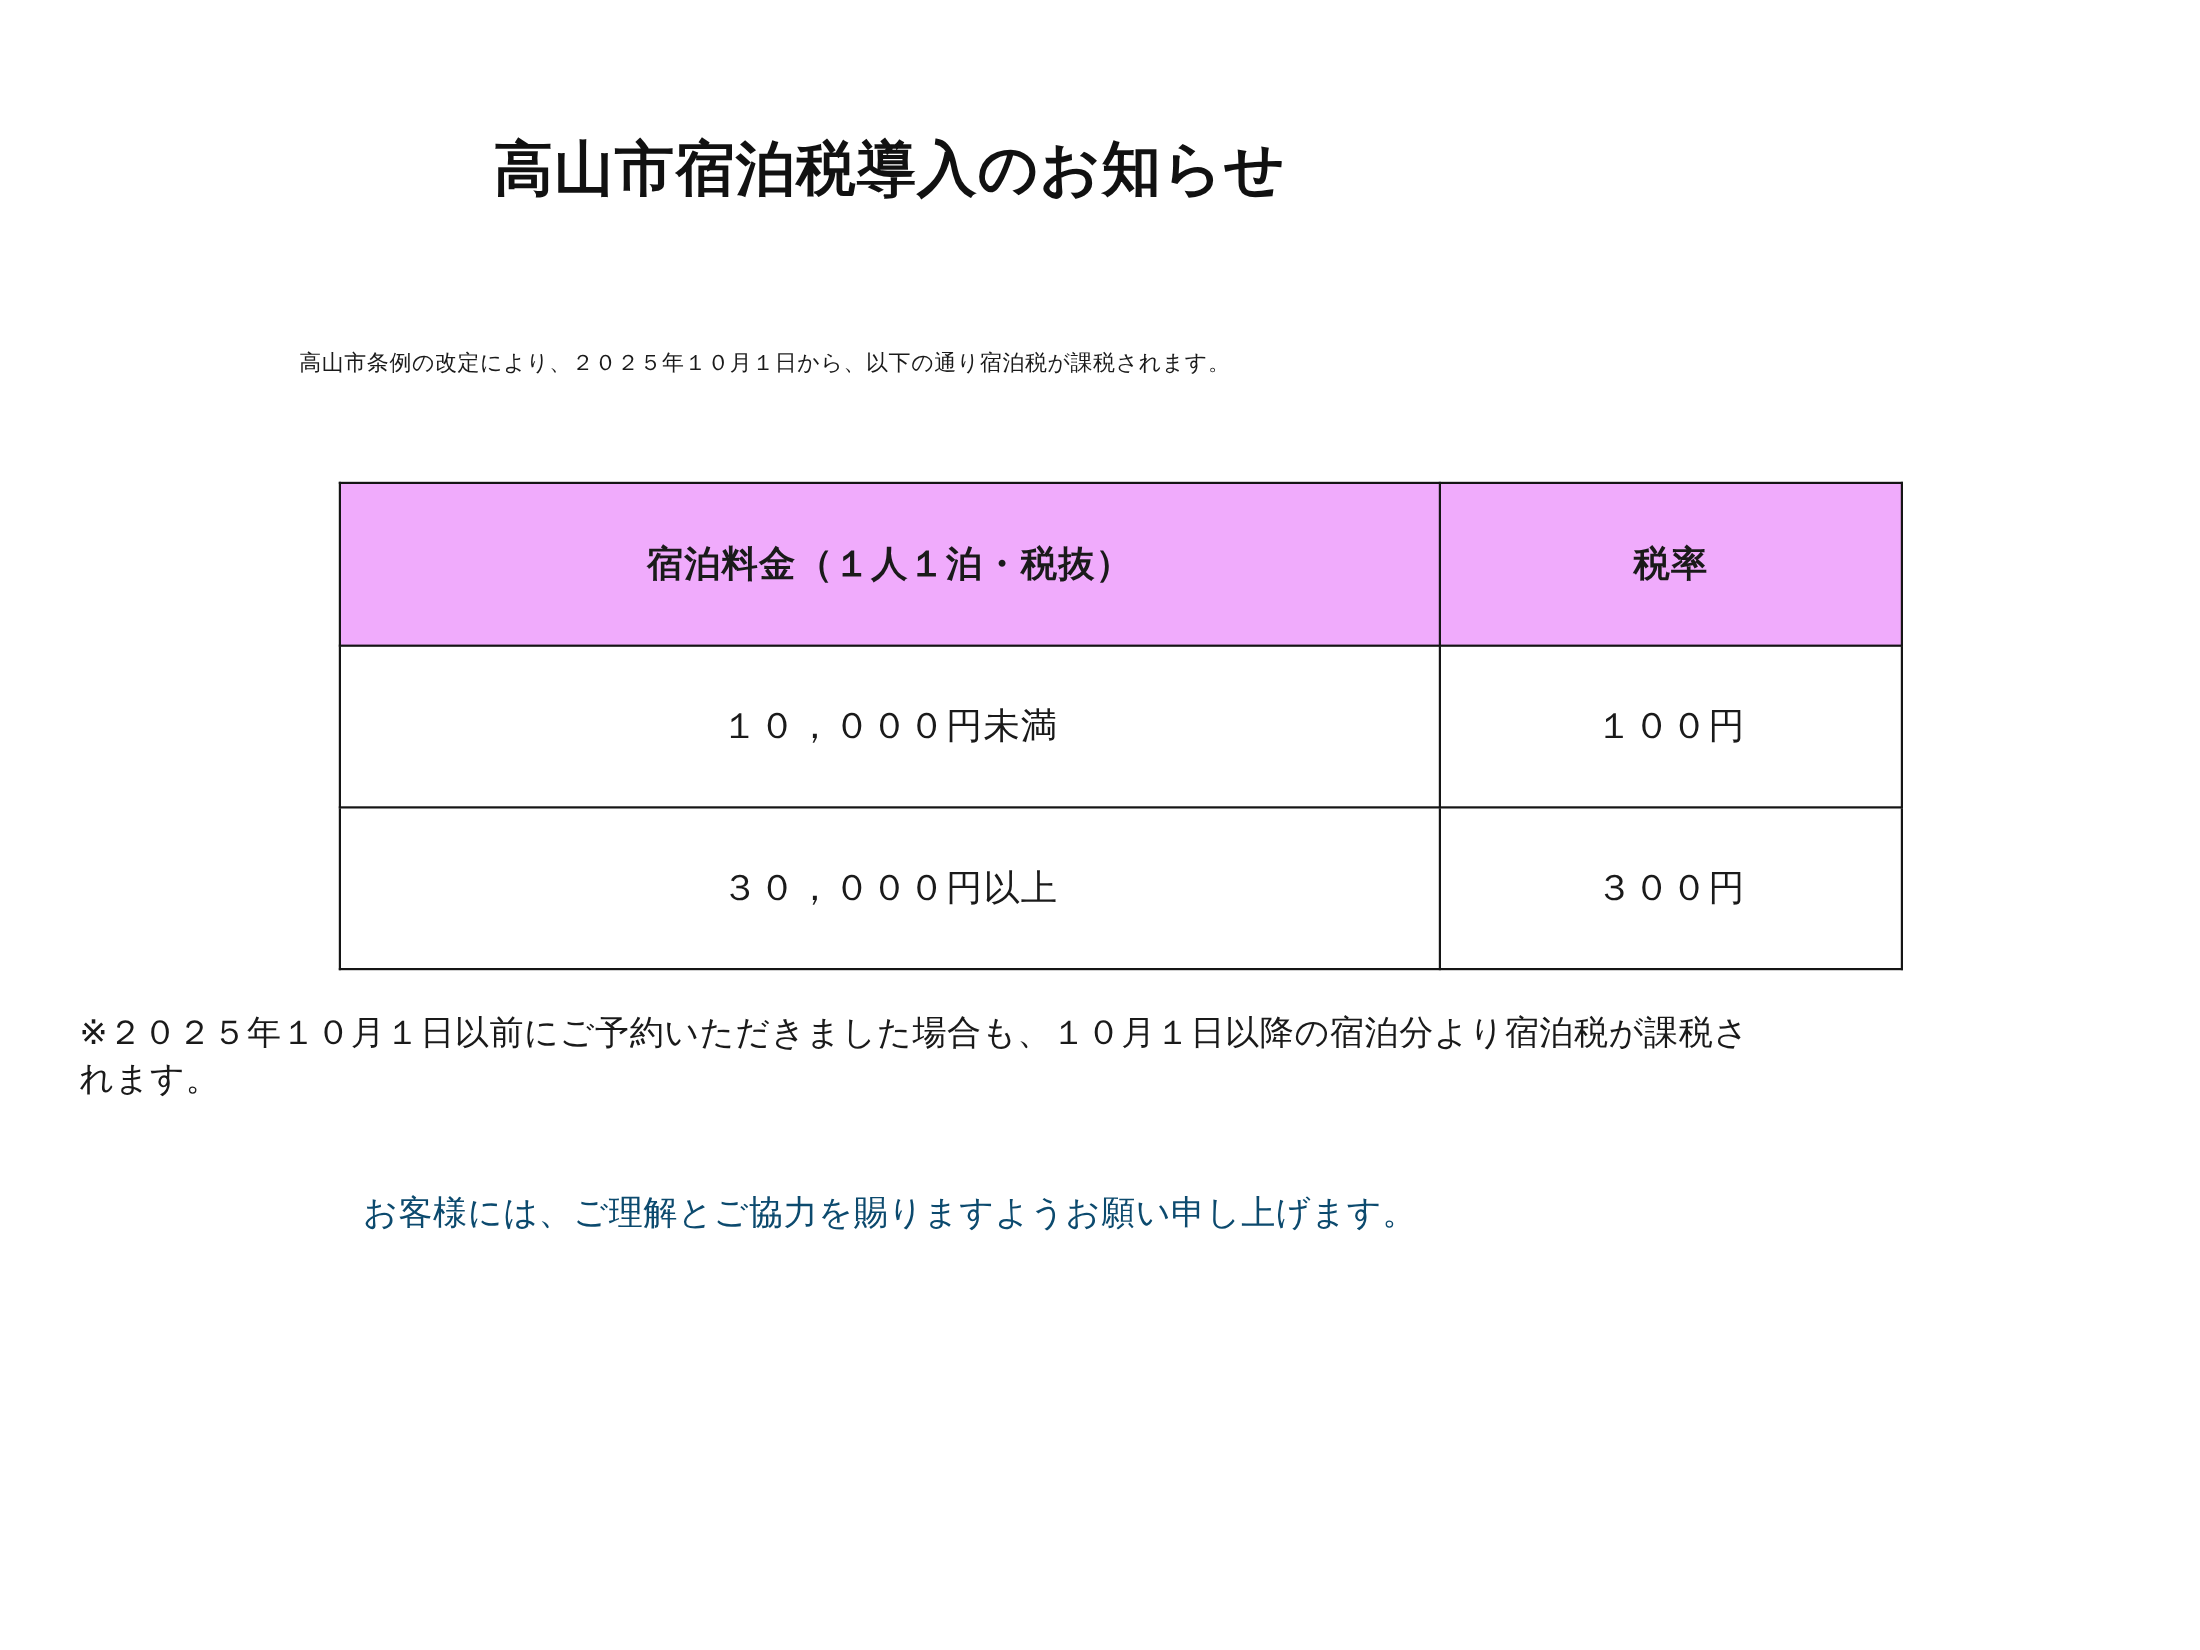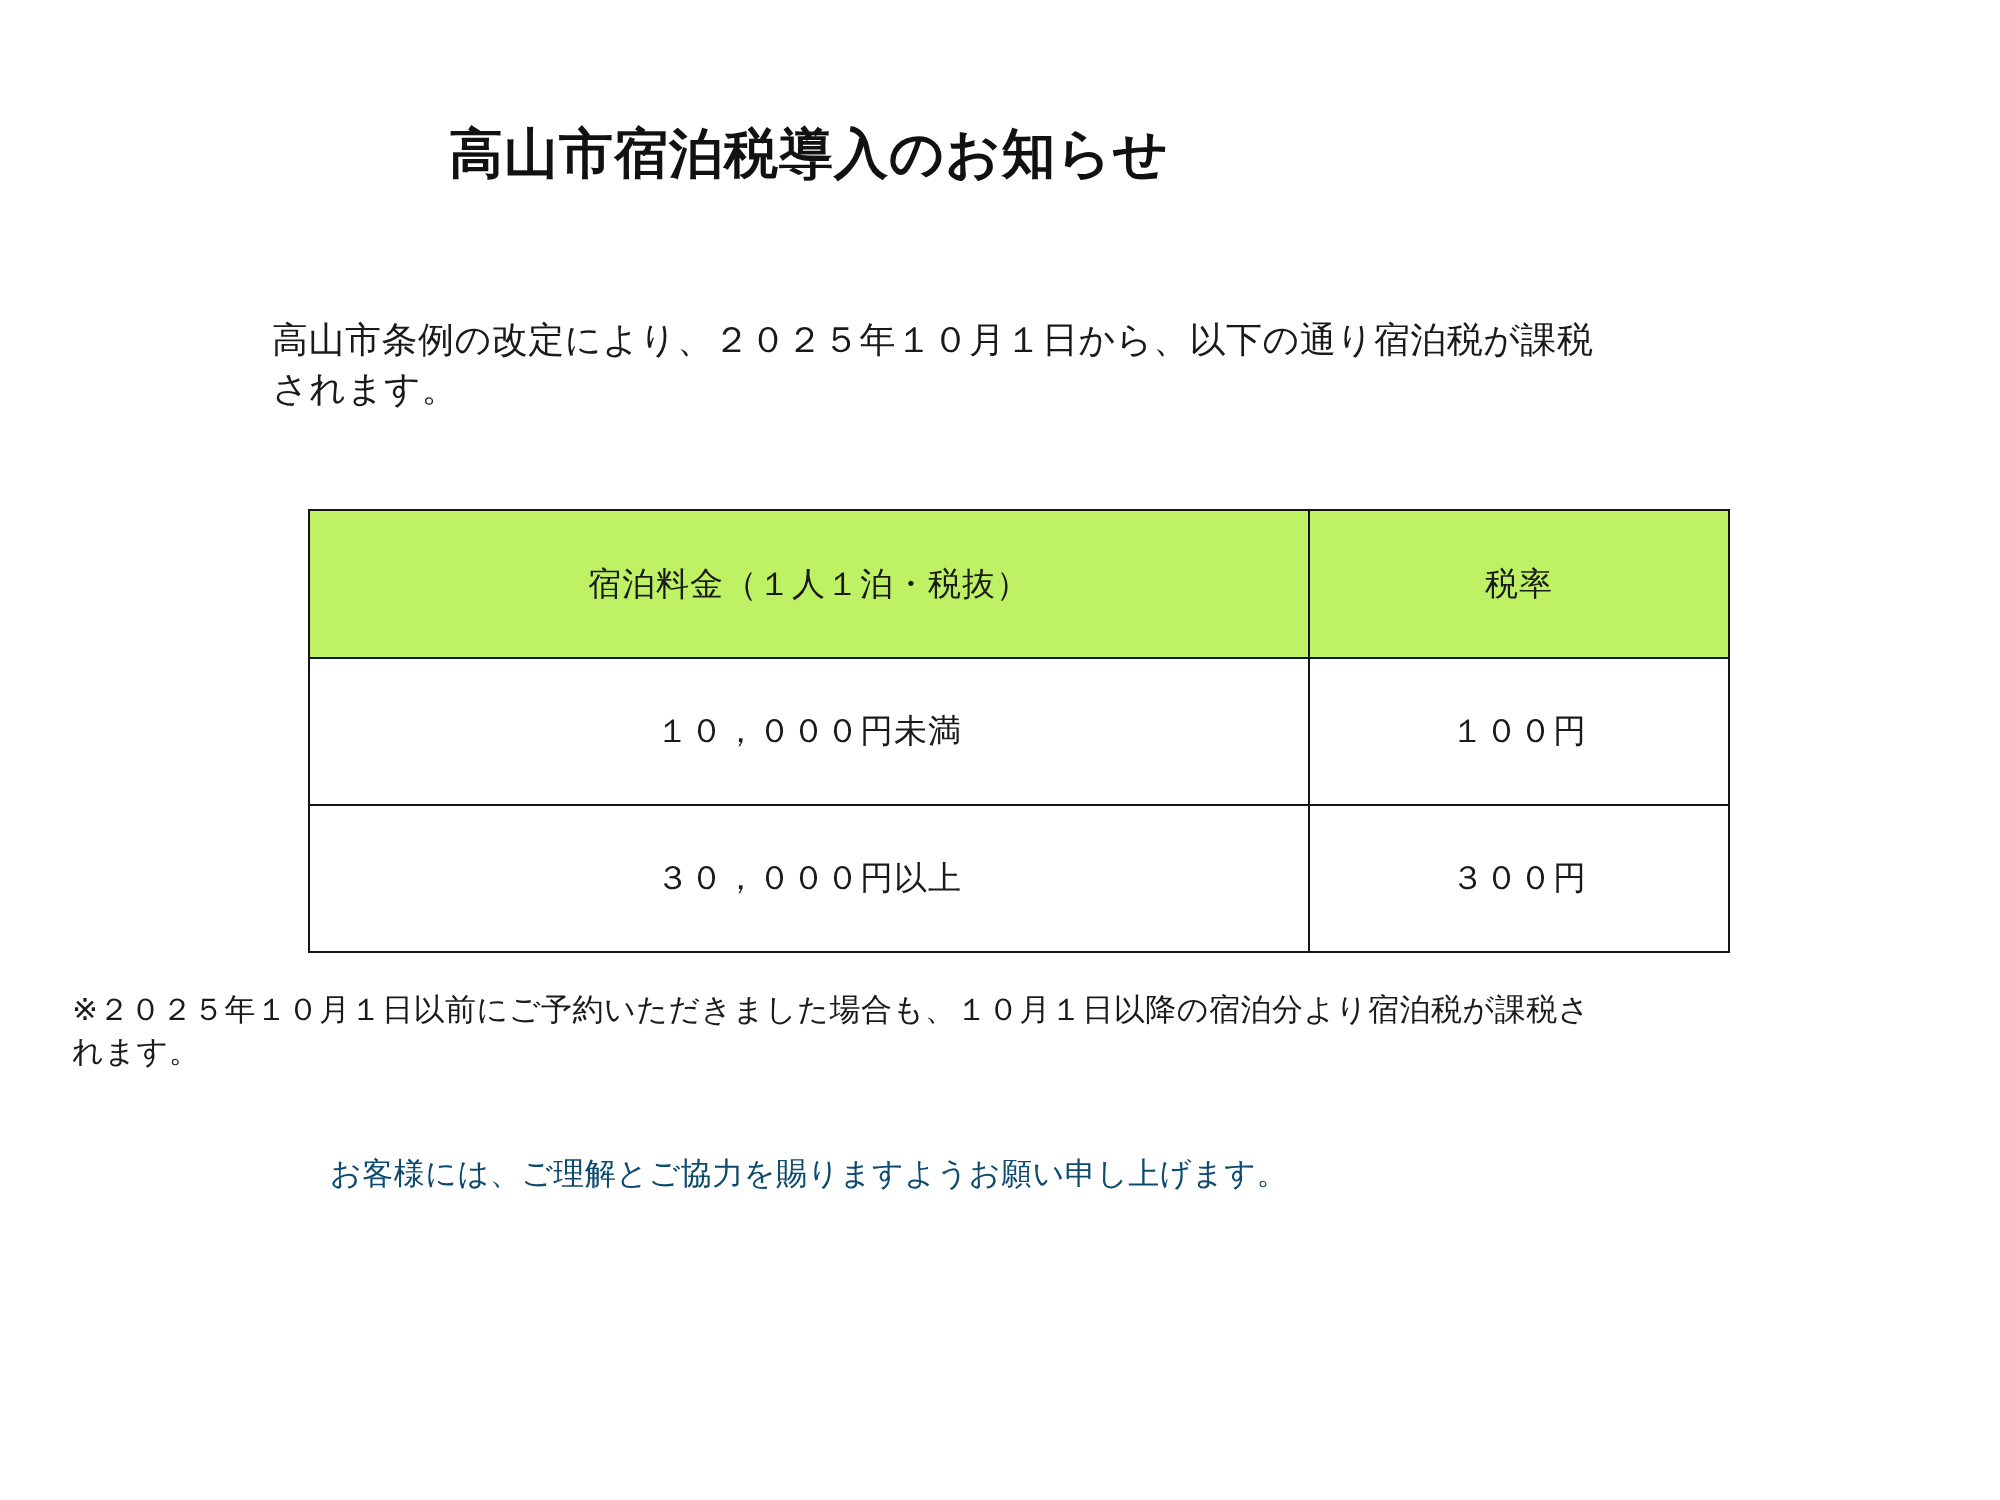--- a/index.html
+++ b/index.html
@@ -23,21 +23,21 @@
   .title {
     text-align: center;
     font-size: 54px;
     font-weight: bold;
     letter-spacing: 1px;
     color: #111111;
     margin: 0;
     padding-top: 118px;
   }
   .intro {
-    font-size: 36px;
+    font-size: 20px;
     color: #1a1a1a;
     margin: 0;
     padding-top: 125px;
     padding-left: 272px;
     letter-spacing: 0.5px;
   }
   .table-wrap {
     padding-top: 95px;
     padding-left: 308px;
   }
@@ -49,22 +49,23 @@
   table.tax-table th,
   table.tax-table td {
     border: 2px solid #151515;
     text-align: center;
     font-weight: normal;
     font-size: 33px;
     color: #1a1a1a;
     letter-spacing: 1px;
   }
   table.tax-table thead th {
-    background: #bef264;
+    background: #f0abfc;
     height: 144px;
+    font-weight: bold;
   }
   table.tax-table tbody td {
     height: 143px;
   }
   col.col-fee { width: 1000px; }
   col.col-rate { width: 420px; }
 
   .note {
     font-size: 31px;
     color: #1a1a1a;

